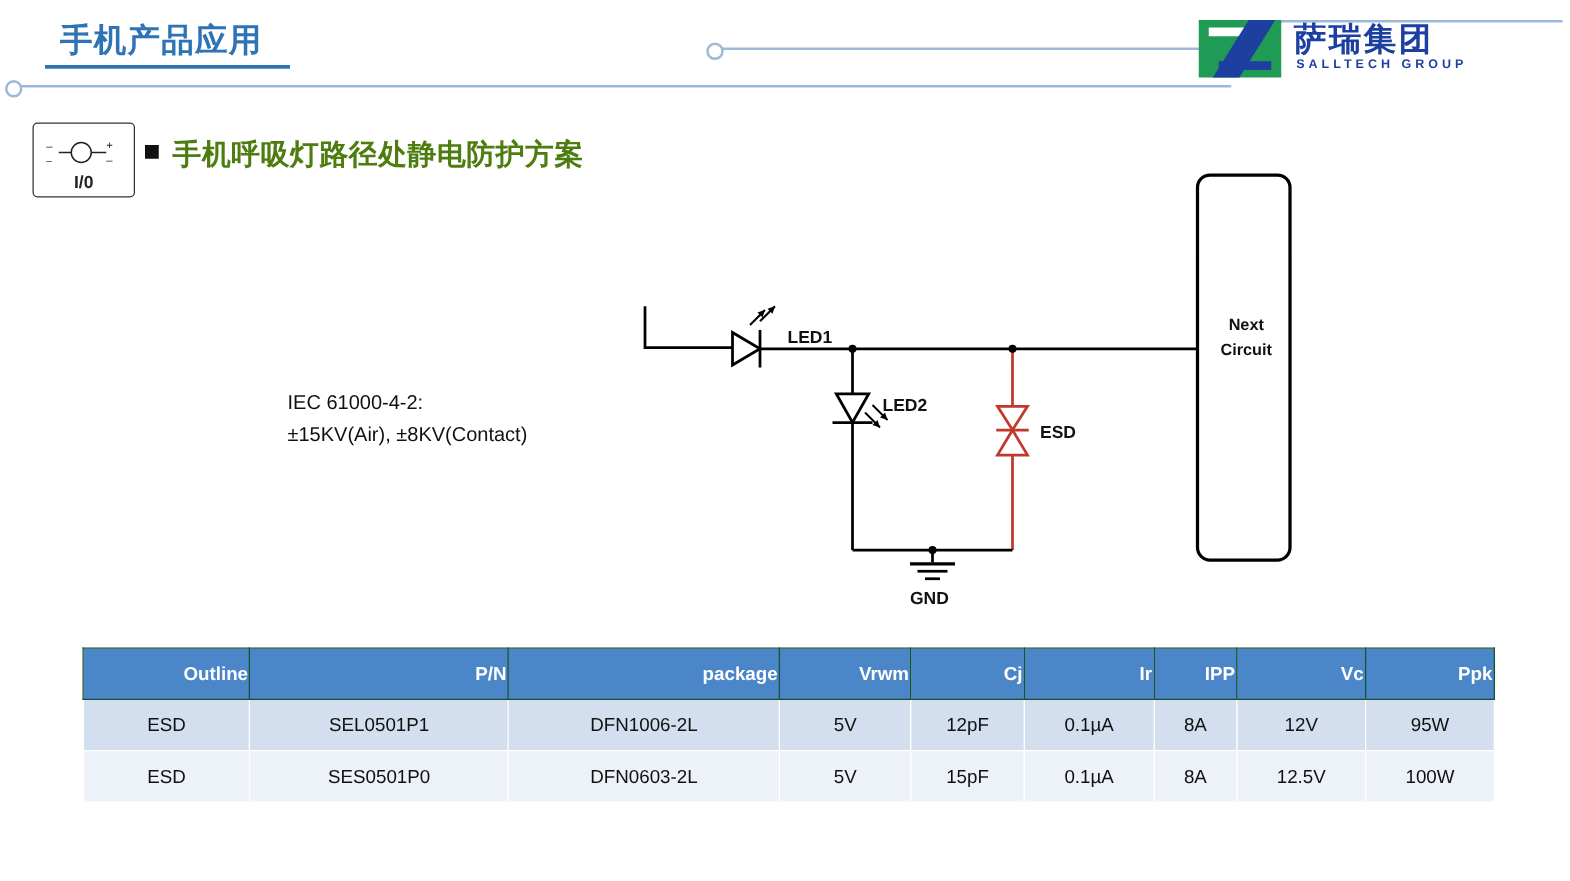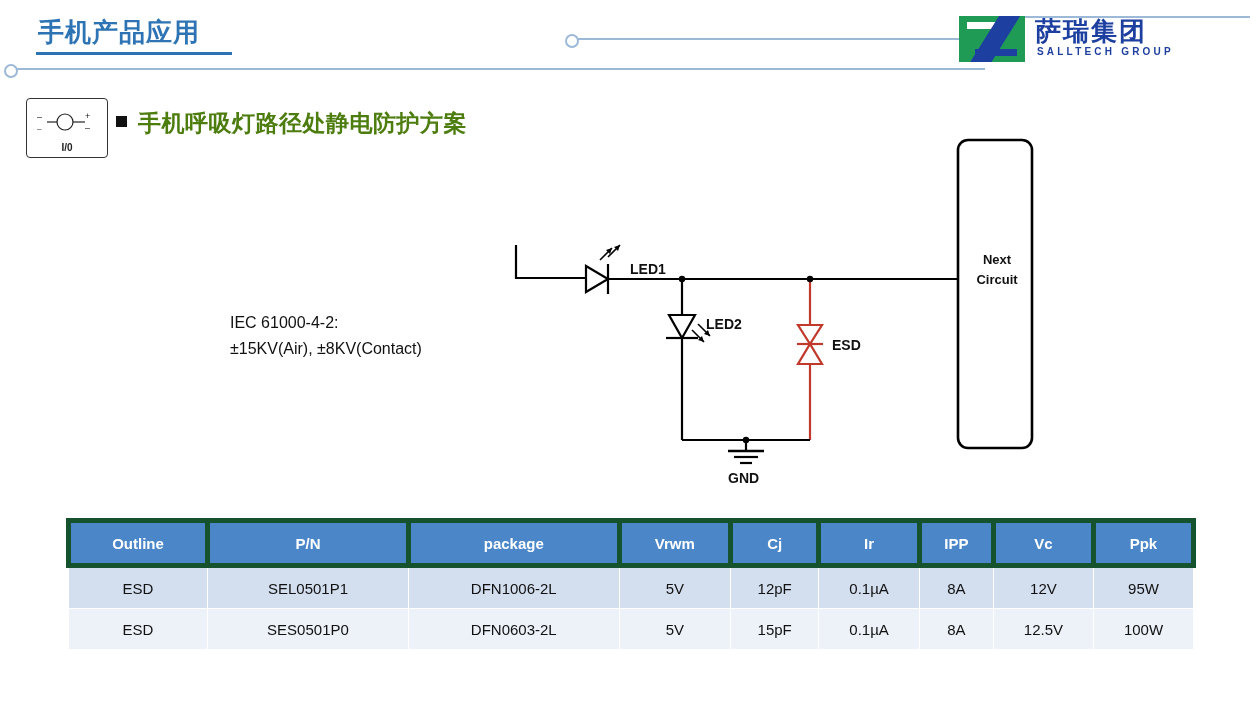--- a/index.html
+++ b/index.html
@@ -16,21 +16,21 @@
   }
 
   
   .header {
     position: absolute;
     left: 0; top: 0;
     width: 1256px; height: 80px;
   }
   .page-title {
     position: absolute;
-    left: 38px; top: 15px;
+    left: 48px; top: 15px;
     font-size: 26px;
     font-weight: bold;
     color: #2E74B5;
     letter-spacing: 1px;
   }
   .title-underline {
     position: absolute;
     left: 36px; top: 52px;
     width: 196px; height: 3px;
     background: #2E74B5;
@@ -130,21 +130,21 @@
     width: 80px; height: 58px;
     border: 1.5px solid #333333;
     border-radius: 4px;
     background: #ffffff;
   }
   .io-label {
     position: absolute;
     left: 0; right: 0;
     bottom: 4px;
     text-align: center;
-    font-size: 10px;
+    font-size: 14px;
     font-weight: bold;
     color: #222222;
   }
   .io-sym {
     position: absolute;
     left: 8px; top: 10px;
     width: 64px; height: 26px;
   }
   .section-bullet {
     position: absolute;
@@ -202,22 +202,22 @@
     left: 66px; top: 518px;
     border-collapse: collapse;
     width: 1130px;
     font-size: 15px;
   }
   .spec-table th {
     background: #4A86C8;
     color: #ffffff;
     font-weight: bold;
     height: 38px;
-    border: 5px solid #14532d;
-    text-align: center;
+    border: 1px solid #14532d;
+    text-align: right;
   }
   .spec-table td {
     height: 38px;
     border: 1px solid #ffffff;
     text-align: center;
     color: #111111;
   }
   .spec-table tr.row-odd td  { background: #D3DFEF; }
   .spec-table tr.row-even td { background: #EDF2F9; }
 </style>

